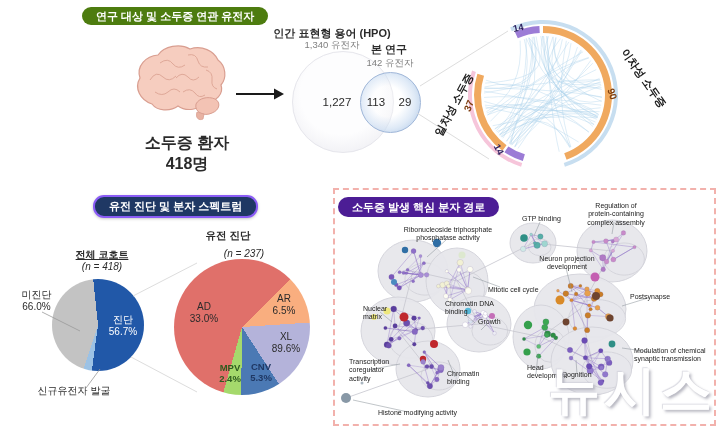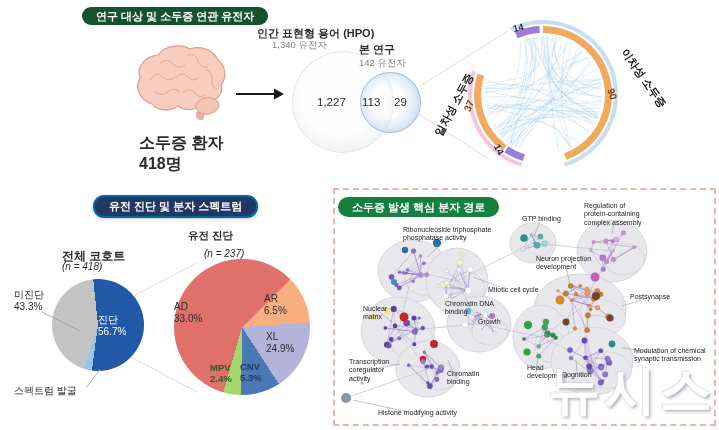--- a/index.html
+++ b/index.html
@@ -1,26 +1,26 @@
 <!DOCTYPE html>
 <html><head>
 <meta charset="utf-8">
 <style>
   html,body{margin:0;padding:0;background:#fff;}
   .canvas{position:relative;width:719px;height:430px;background:#fff;overflow:hidden;
           font-family:"Liberation Sans","DejaVu Sans",sans-serif;}
   .pill{position:absolute;color:#fff;font-weight:bold;font-size:11px;line-height:1;
         display:flex;align-items:center;justify-content:center;padding:0 14px;
         border-radius:11px;white-space:nowrap;z-index:1;}
-  .pill-blue{left:82px;top:7px;height:18px;background:#14532d;}
-  .pill-navy{left:93px;top:195px;height:19px;background:#1F3864;border:2px solid #0369a1;
+  .pill-blue{left:82px;top:7px;height:18px;background:#4d7c0f;}
+  .pill-navy{left:93px;top:195px;height:19px;background:#1F3864;border:2px solid #8b5cf6;
              box-shadow:0 1px 3px rgba(0,0,0,.22);}
-  .pill-green{left:338px;top:197px;height:20px;background:#15803d;z-index:3;}
+  .pill-green{left:338px;top:197px;height:20px;background:#4c1d95;z-index:3;}
   .lbl{position:absolute;color:#2B2B2B;z-index:3;}
-  .ctr{}
+  .ctr{text-align:center;}
   .bold{font-weight:bold;}
   .gray{color:#7F7F7F;}
   .venn-big{position:absolute;left:292px;top:51px;width:100px;height:100px;border-radius:50%;
     background:radial-gradient(circle at 48% 42%, #FDFDFE 52%, #F1F1F5 78%, #E0E0E7 97%);
     border:1px solid #E6E6EC;z-index:1;}
   .venn-small{position:absolute;left:360px;top:72px;width:59px;height:59px;border-radius:50%;
     background:radial-gradient(circle at 45% 48%, rgba(255,255,255,0.25) 34%, rgba(205,222,242,0.65) 62%, rgba(160,190,226,0.92) 96%);
     border:1px solid #9FB6D8;z-index:2;}
   .vnum{position:absolute;font-size:11.5px;color:#2B2B2B;z-index:3;}
   .pie{position:absolute;border-radius:50%;z-index:1;}
@@ -48,49 +48,49 @@
   <div class="lbl bold ctr" style="left:359px;top:42px;width:60px;font-size:11px;">본 연구</div>
   <div class="lbl gray ctr" style="left:359px;top:57px;width:62px;font-size:9.5px;">142 유전자</div>
   <div class="venn-big"></div>
   <div class="venn-small"></div>
   <div class="vnum ctr" style="left:317px;top:96px;width:40px;">1,227</div>
   <div class="vnum ctr" style="left:362px;top:96px;width:28px;">113</div>
   <div class="vnum ctr" style="left:394px;top:96px;width:22px;">29</div>
 
   <div class="pill pill-navy">유전 진단 및 분자 스펙트럼</div>
 
-  <div class="lbl bold ctr" style="left:62px;top:248px;width:80px;font-size:12px;">전체 코호트</div>
+  <div class="lbl bold ctr" style="left:62px;top:248px;width:80px;font-size:10px;text-decoration:underline;">전체 코호트</div>
   <div class="lbl ctr" style="left:62px;top:261px;width:80px;font-size:10px;font-style:italic;">(n = 418)</div>
   <div id="pie1" class="pie" style="background: conic-gradient(from -6deg, rgb(33, 88, 168) 0deg, rgb(33, 88, 168) 193.7deg, rgb(156, 194, 229) 193.7deg, rgb(156, 194, 229) 204.1deg, rgb(195, 195, 195) 204.1deg, rgb(195, 195, 195) 360deg);"></div>
   <div class="lbl ctr small-lab" style="left:14px;top:289px;width:45px;">
     <div>미진단</div>
-    <div>43.3%</div>
+    <div>66.0%</div>
   </div>
   <div class="lbl ctr small-lab" style="left:98px;top:314px;width:50px;color:#fff;">
     <div>진단</div>
     <div>56.7%</div>
   </div>
   <div class="lbl ctr small-lab" style="left:14px;top:385px;width:120px;">
-    <div>스펙트럼 발굴</div>
+    <div>신규유전자 발굴</div>
   </div>
 
   <div class="lbl bold ctr" style="left:188px;top:229px;width:80px;font-size:10.5px;">유전 진단</div>
   <div class="lbl ctr" style="left:204px;top:248px;width:80px;font-size:10px;font-style:italic;">(n = 237)</div>
   <div id="pie2" class="pie" style="background: conic-gradient(from 45deg, rgb(249, 174, 127) 0deg, rgb(249, 174, 127) 41.2deg, rgb(180, 179, 218) 41.2deg, rgb(180, 179, 218) 102.1deg, rgb(75, 121, 180) 102.1deg, rgb(75, 121, 180) 135.7deg, rgb(165, 217, 108) 135.7deg, rgb(165, 217, 108) 150.9deg, rgb(224, 112, 106) 150.9deg, rgb(224, 112, 106) 360deg);"></div>
   <div class="lbl ctr small-lab" style="left:174px;top:301px;width:60px;">
     <div>AD</div>
     <div>33.0%</div>
   </div>
   <div class="lbl ctr small-lab" style="left:264px;top:293px;width:40px;">
     <div>AR</div>
     <div>6.5%</div>
   </div>
   <div class="lbl ctr small-lab" style="left:266px;top:331px;width:40px;">
     <div>XL</div>
-    <div>24.9%</div>
+    <div>89.6%</div>
   </div>
   <div class="lbl ctr" style="left:240px;top:361px;width:42px;font-size:9.5px;line-height:1.2;color:#1F3864;font-weight:bold;">
     <div>CNV</div>
     <div>5.3%</div>
   </div>
   <div class="lbl ctr" style="left:210px;top:362px;width:40px;font-size:9.5px;line-height:1.2;color:#2E5B1F;font-weight:bold;">
     <div>MPV</div>
     <div>2.4%</div>
   </div>
 

